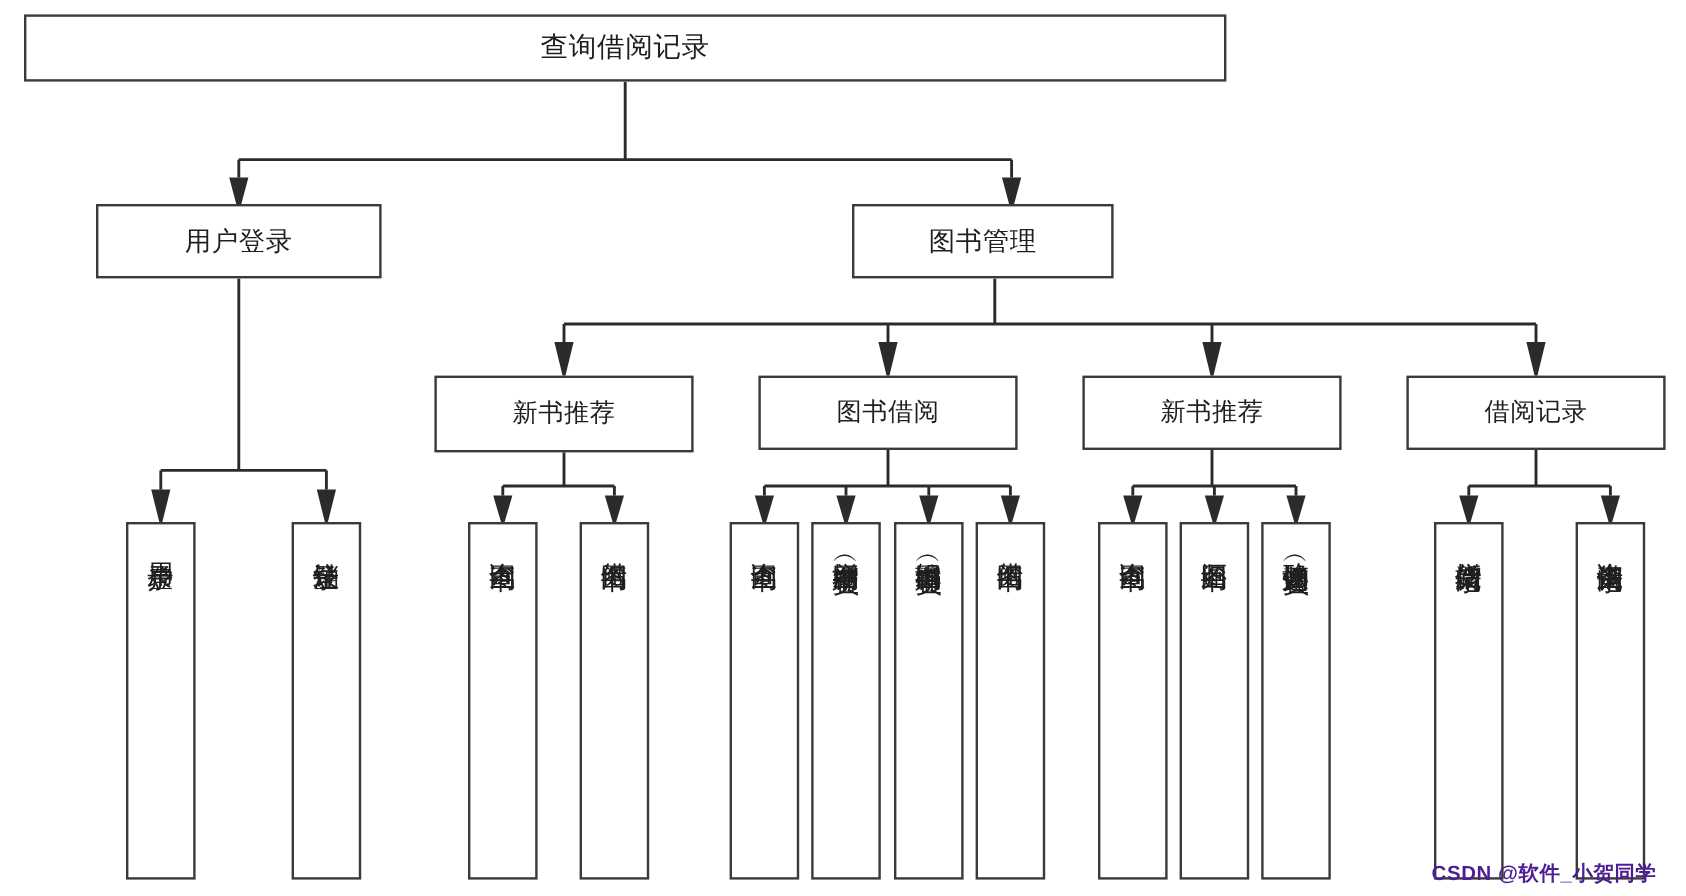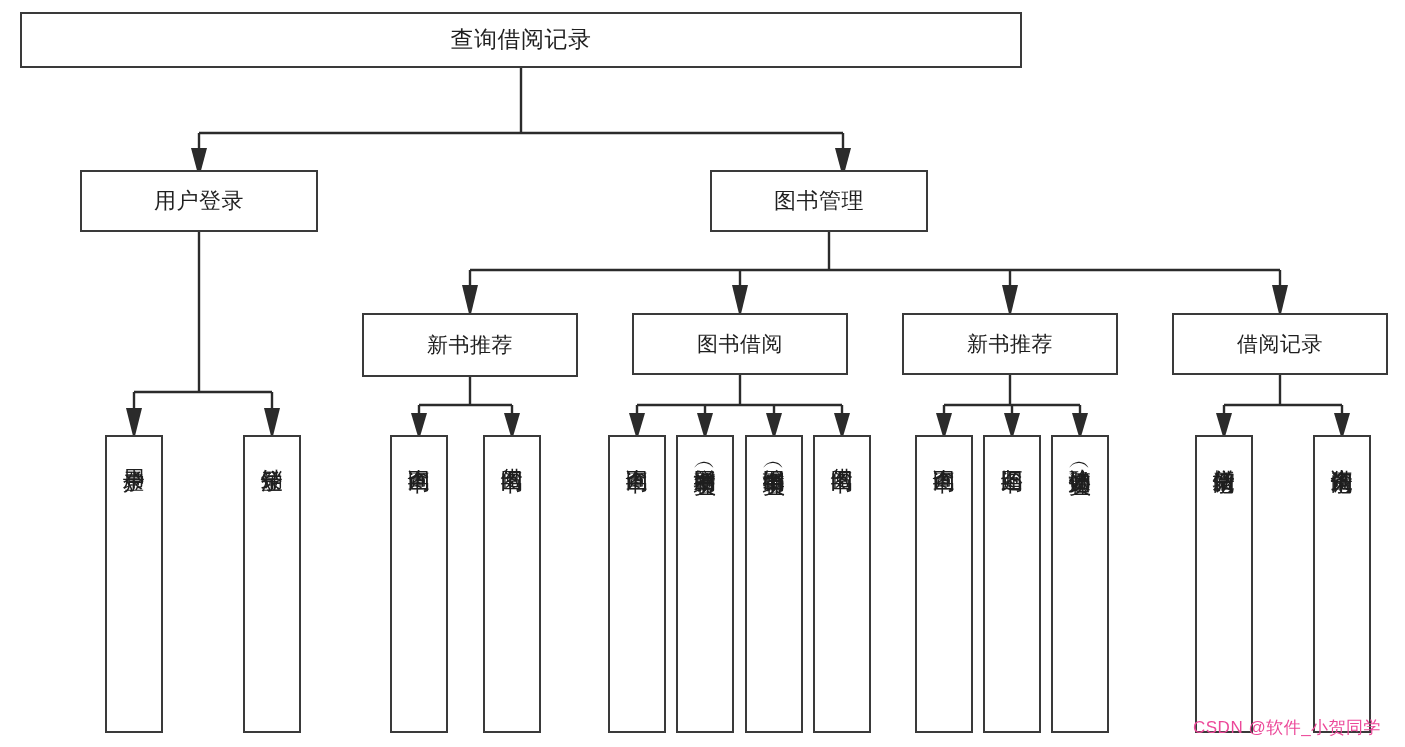--- a/index.html
+++ b/index.html
@@ -54,23 +54,24 @@
     font-size: 22px;
     writing-mode: vertical-rl;
     text-orientation: upright;
     line-height: 1.06;
     letter-spacing: 1px;
     white-space: pre;
   }
   .watermark {
     position: absolute;
     font-size: 17px;
-    color: #ec4899;
+    color: #4c1d95;
     white-space: nowrap;
     letter-spacing: 0.5px;
+    font-weight: bold;
   }
 </style>
 </head>
 <body>
 
 <div id="canvas">
 
   <svg id="edges" viewBox="0 0 1405 747" xmlns="http://www.w3.org/2000/svg">
     <defs>
       <marker id="arrow" markerWidth="10" markerHeight="12" refX="1.2" refY="6" orient="auto" markerUnits="userSpaceOnUse">

